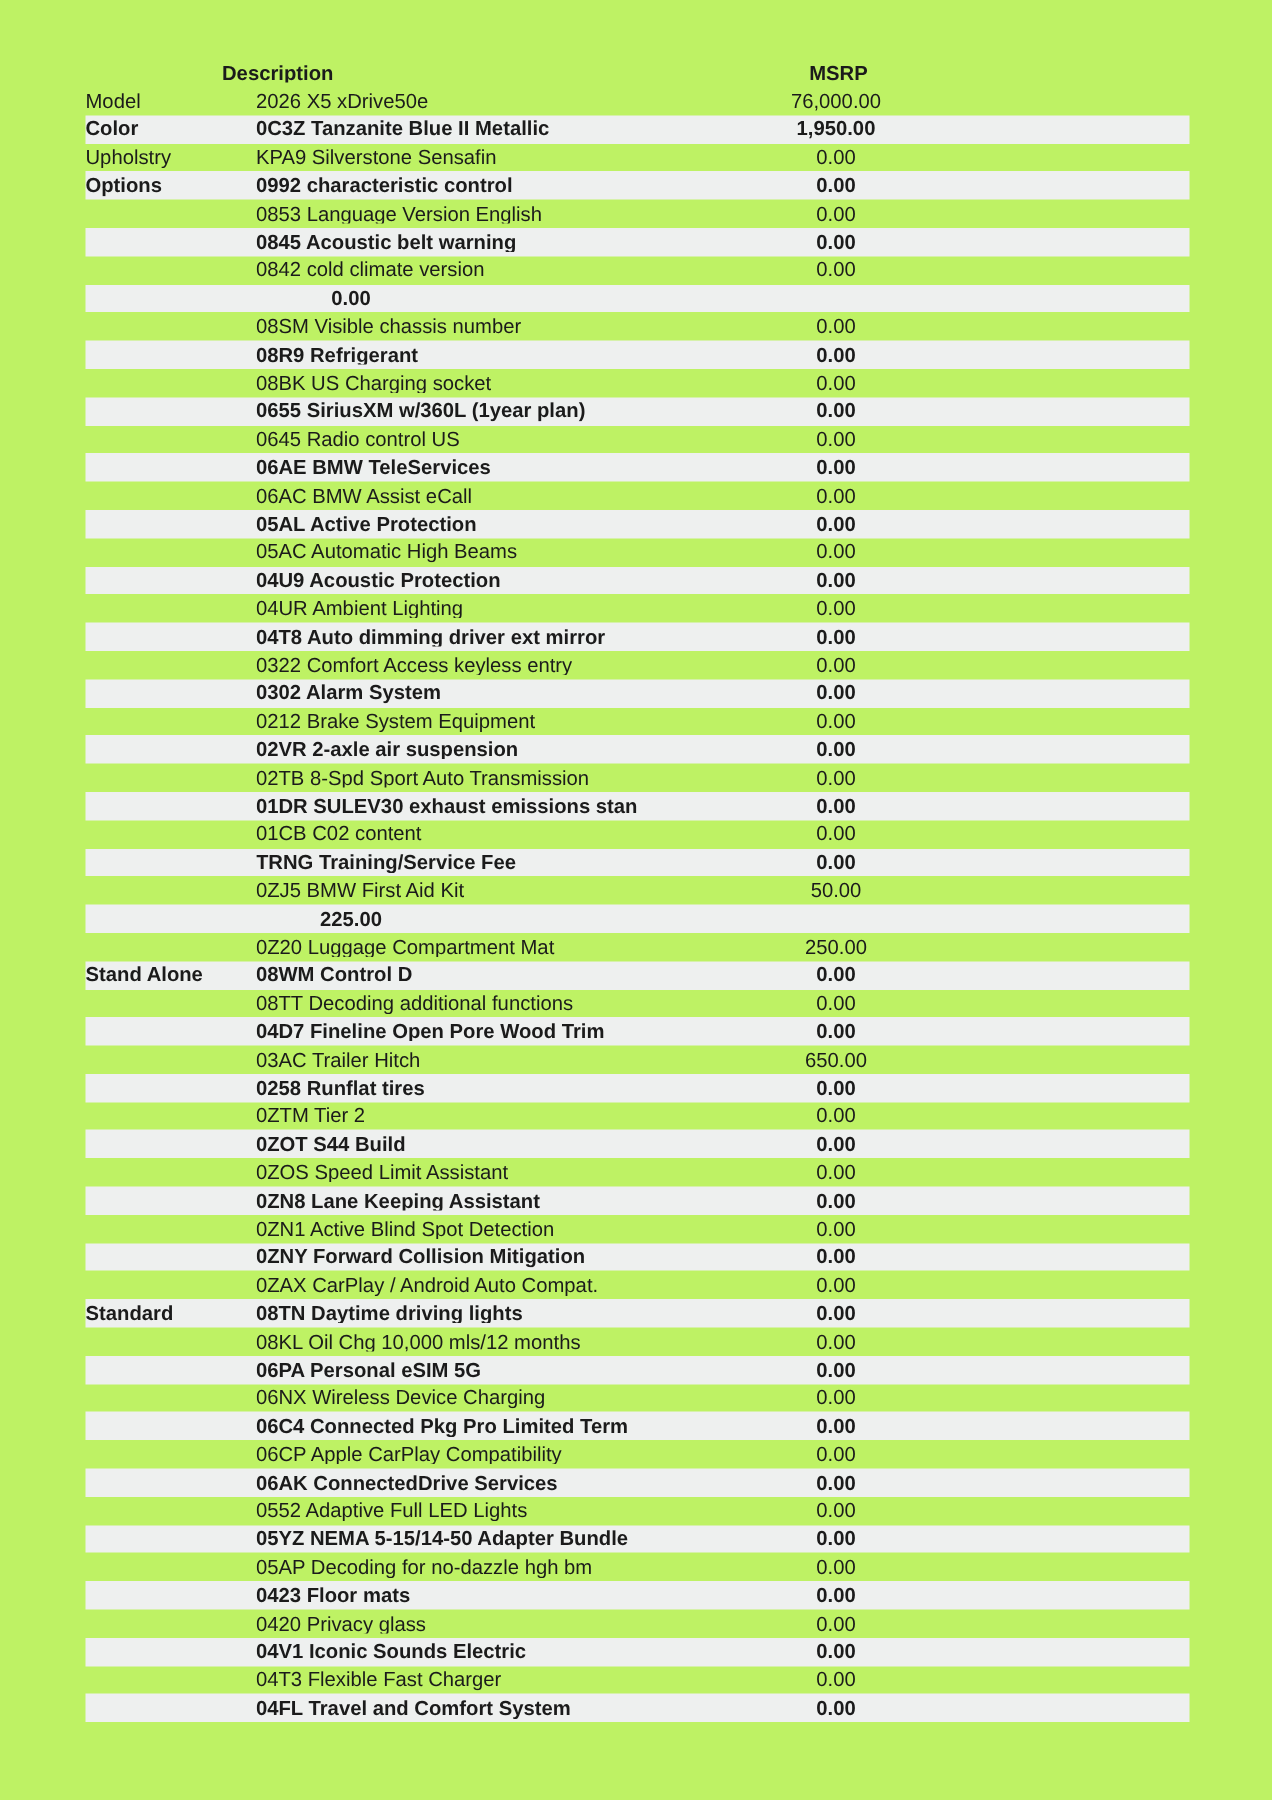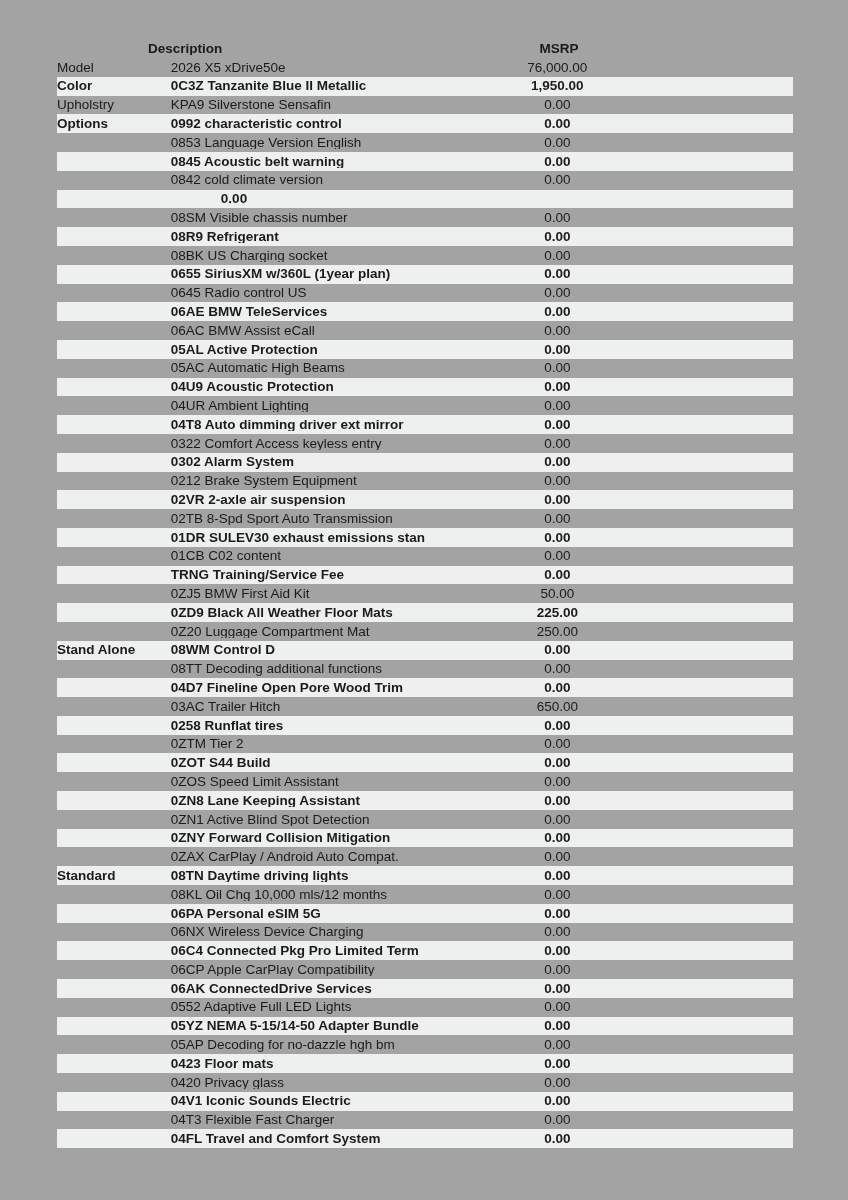--- a/index.html
+++ b/index.html
@@ -3,21 +3,21 @@
 <meta charset="utf-8">
 <style>
   * { margin: 0; padding: 0; box-sizing: border-box; }
   html, body {
     width: 848px; height: 1200px;
     background: #ffffff;
     font-family: "Liberation Sans", sans-serif;
     color: #1b1b1b;
     overflow: hidden;
   }
-  .sheet { position: relative; width: 848px; height: 1200px; background: #a3a3a3; }
+  .sheet { position: relative; width: 848px; height: 1200px; background: #bef264; }
   .order-table {
     position: absolute;
     left: 57px; top: 39px;
     width: 736px;
     font-size: 13.5px;
     line-height: 1;
   }
   .hrow, .row { display: flex; align-items: center; }
   .hrow { height: 19px; font-weight: bold; }
   .row { height: 18.8px; gap: 36px; }
@@ -208,21 +208,20 @@
           <div class="cell tail"></div>
         </div>
         <div class="row">
           <div class="cell cat"></div>
           <div class="cell desc">0ZJ5 BMW First Aid Kit</div>
           <div class="cell msrp">50.00</div>
           <div class="cell tail"></div>
         </div>
         <div class="row striped">
           <div class="cell cat"></div>
-          <div class="cell desc">0ZD9 Black All Weather Floor Mats</div>
           <div class="cell msrp">225.00</div>
           <div class="cell tail"></div>
         </div>
         <div class="row">
           <div class="cell cat"></div>
           <div class="cell desc">0Z20 Luggage Compartment Mat</div>
           <div class="cell msrp">250.00</div>
           <div class="cell tail"></div>
         </div>
         <div class="row striped">

